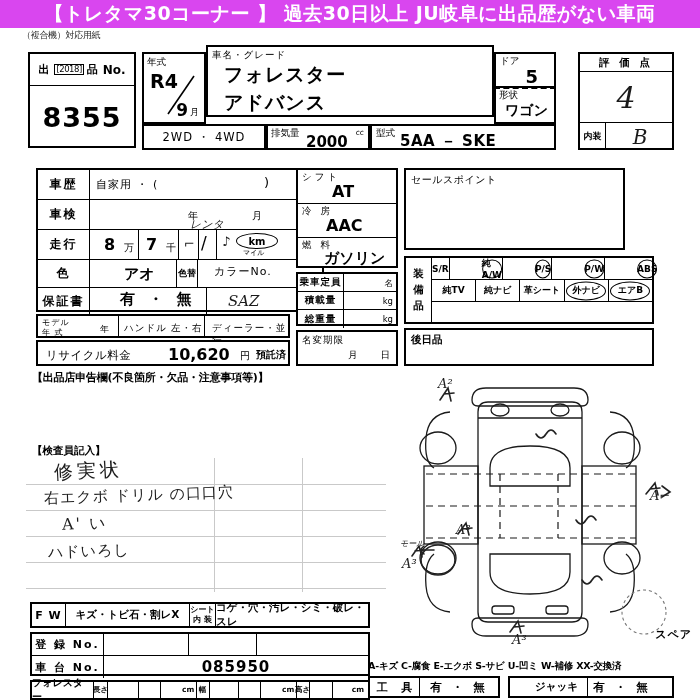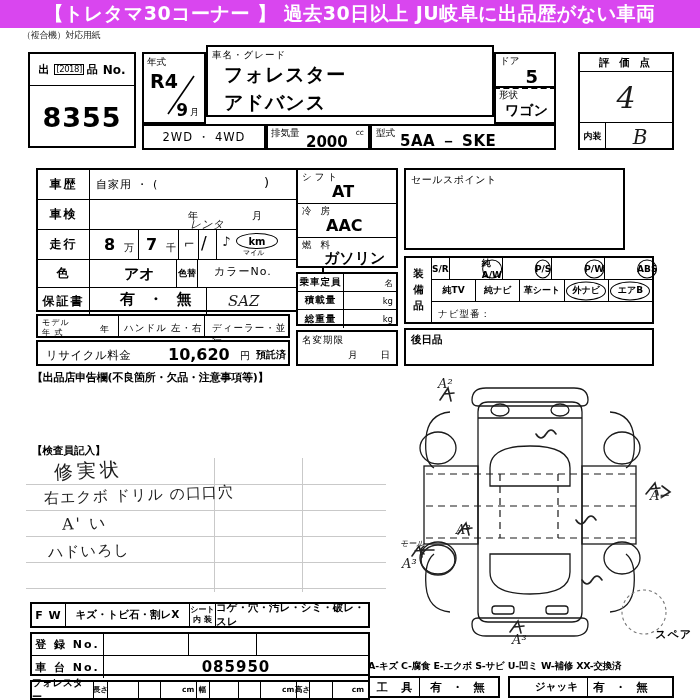--- a/index.html
+++ b/index.html
@@ -558,23 +558,20 @@
         <div class="eq-cell">
             <span class="txt">革シート</span>
           </div>
         <div class="eq-cell circled">
             <span class="txt">外ナビ</span>
           </div>
         <div class="eq-cell circled">
             <span class="txt">エアB</span>
           </div>
       </div>
-    </div>
-    <div id="eq-navi">
-      <span class="lbl">ナビ型番：</span>
     </div>
   </div>
 
   <div class="box thick" id="later-box">
     <span id="later-lbl">後日品</span>
   </div>
 
   <div class="box thick" id="fw-row">
     <div id="fw-key">F W</div>
     <div id="fw-ext">キズ・トビ石・割レX</div>

